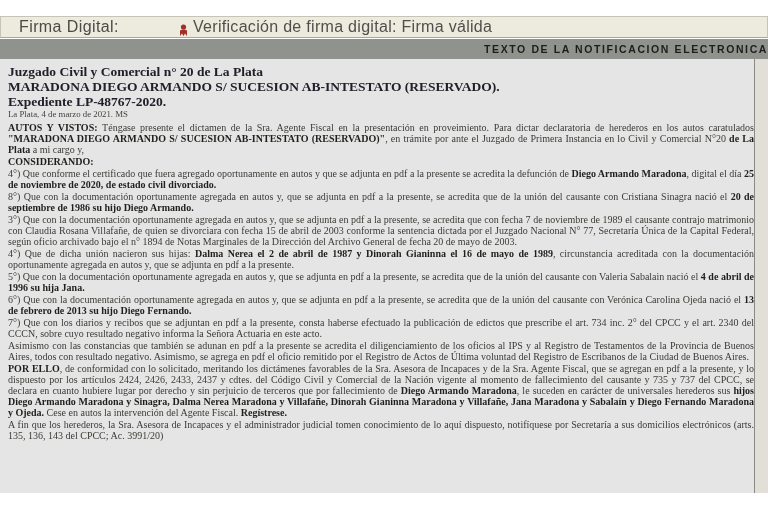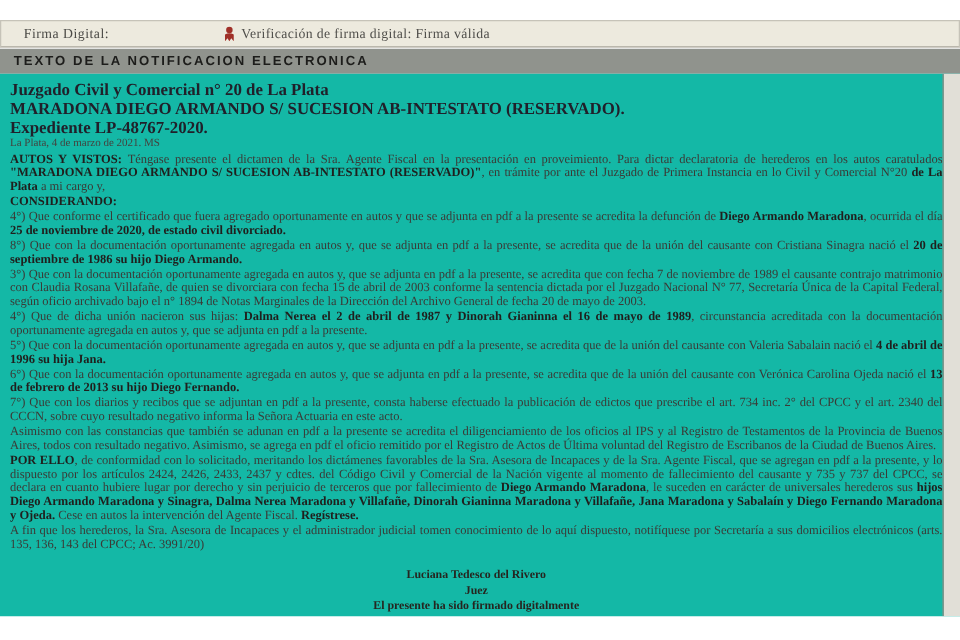--- a/index.html
+++ b/index.html
@@ -4,36 +4,36 @@
 <style>
   html,body{margin:0;padding:0;background:#fff;}
   .screen{
     position:relative;width:768px;height:512px;background:#ffffff;overflow:hidden;
     font-family:"Liberation Sans",sans-serif;
   }
   
   .firma-bar{
     position:absolute;top:16px;left:0;width:766px;height:20px;
     background:#edeade;border:1px solid #c6c3b8;border-bottom-color:#a9a69c;
-    display:flex;align-items:center;font-size:11px;color:#4b4a46;font-family:Liberation Serif, serif;
+    display:flex;align-items:center;font-size:16px;color:#4b4a46;
   }
   .firma-label{padding-left:18px;width:160px;letter-spacing:.4px;}
-  .verif-group{display:flex;align-items:center;gap:5px;}
+  .verif-group{display:flex;align-items:flex-end;gap:5px;}
   .seal-icon{width:9px;height:12px;display:inline-block;}
   .verif-text{color:#504f4b;letter-spacing:.3px;}
   
   .banner{
     position:absolute;top:39px;left:0;width:768px;height:20px;
     background:#90938d;color:#1d1d1b;font-weight:bold;font-size:10.5px;
-    letter-spacing:1.6px;line-height:20px;padding-left:11px;box-sizing:border-box;
+    letter-spacing:1.6px;line-height:20px;padding-left:11px;box-sizing:border-box;text-align:right;
   }
   
   .doc{
     position:absolute;top:59px;left:0;width:768px;height:434px;
-    background:#14b8a6;box-sizing:border-box;
+    background:#e5e5e5;box-sizing:border-box;
     padding:5px 14px 0 8px;overflow:hidden;
     font-family:"Liberation Serif",serif;color:#3b3a36;
   }
   .doc-edge{position:absolute;top:0;left:754px;width:1px;height:434px;background:#8b8b83;}
   .doc-margin-right{position:absolute;top:0;left:755px;width:13px;height:434px;background:#e1dfd7;}
   .doc-title{font-weight:bold;font-size:13.5px;line-height:15px;color:#20202a;}
   .dateline{font-size:8.8px;margin-top:0;margin-bottom:3px;color:#44433f;}
   .para{
     margin:0 0 1px 0;font-size:10px;line-height:11px;text-align:justify;
     color:#3b3a36;
@@ -67,35 +67,30 @@
   <div class="doc">
     <div class="doc-title">Juzgado Civil y Comercial n° 20 de La Plata</div>
     <div class="doc-title">MARADONA DIEGO ARMANDO S/ SUCESION AB-INTESTATO (RESERVADO).</div>
     <div class="doc-title">Expediente LP-48767-2020.</div>
 
     <div class="dateline">La Plata, 4 de marzo de 2021. MS</div>
 
     <div>
         <p class="para"><span class="b">AUTOS Y VISTOS: </span><span>Téngase presente el dictamen de la Sra. Agente Fiscal en la presentación en proveimiento. Para dictar declaratoria de herederos en los autos caratulados </span><span class="b">"MARADONA DIEGO ARMANDO S/ SUCESION AB-INTESTATO (RESERVADO)"</span><span>, en trámite por ante el Juzgado de Primera Instancia en lo Civil y Comercial N°20 </span><span class="b">de La Plata</span><span> a mi cargo y,</span></p>
         <p class="para"><span class="b">CONSIDERANDO:</span></p>
-        <p class="para"><span>4°) Que conforme el certificado que fuera agregado oportunamente en autos y que se adjunta en pdf a la presente se acredita la defunción de </span><span class="b">Diego Armando Maradona</span><span>, ocurrida el día </span><span class="b">25 de noviembre de 2020, de estado civil divorciado.</span></p>
+        <p class="para"><span>4°) Que conforme el certificado que fuera agregado oportunamente en autos y que se adjunta en pdf a la presente se acredita la defunción de </span><span class="b">Diego Armando Maradona</span><span>, digital el día </span><span class="b">25 de noviembre de 2020, de estado civil divorciado.</span></p>
         <p class="para"><span>8°) Que con la documentación oportunamente agregada en autos y, que se adjunta en pdf a la presente, se acredita que de la unión del causante con Cristiana Sinagra nació el </span><span class="b">20 de septiembre de 1986 su hijo Diego Armando.</span></p>
         <p class="para"><span>3°) Que con la documentación oportunamente agregada en autos y, que se adjunta en pdf a la presente, se acredita que con fecha 7 de noviembre de 1989 el causante contrajo matrimonio con Claudia Rosana Villafañe, de quien se divorciara con fecha 15 de abril de 2003 conforme la sentencia dictada por el Juzgado Nacional N° 77, Secretaría Única de la Capital Federal, según oficio archivado bajo el n° 1894 de Notas Marginales de la Dirección del Archivo General de fecha 20 de mayo de 2003.</span></p>
         <p class="para"><span>4°) Que de dicha unión nacieron sus hijas: </span><span class="b">Dalma Nerea el 2 de abril de 1987 y Dinorah Gianinna el 16 de mayo de 1989</span><span>, circunstancia acreditada con la documentación oportunamente agregada en autos y, que se adjunta en pdf a la presente.</span></p>
         <p class="para"><span>5°) Que con la documentación oportunamente agregada en autos y, que se adjunta en pdf a la presente, se acredita que de la unión del causante con Valeria Sabalain nació el </span><span class="b">4 de abril de 1996 su hija Jana.</span></p>
         <p class="para"><span>6°) Que con la documentación oportunamente agregada en autos y, que se adjunta en pdf a la presente, se acredita que de la unión del causante con Verónica Carolina Ojeda nació el </span><span class="b">13 de febrero de 2013 su hijo Diego Fernando.</span></p>
         <p class="para"><span>7°) Que con los diarios y recibos que se adjuntan en pdf a la presente, consta haberse efectuado la publicación de edictos que prescribe el art. 734 inc. 2° del CPCC y el art. 2340 del CCCN, sobre cuyo resultado negativo informa la Señora Actuaria en este acto.</span></p>
         <p class="para"><span>Asimismo con las constancias que también se adunan en pdf a la presente se acredita el diligenciamiento de los oficios al IPS y al Registro de Testamentos de la Provincia de Buenos Aires, todos con resultado negativo. Asimismo, se agrega en pdf el oficio remitido por el Registro de Actos de Última voluntad del Registro de Escribanos de la Ciudad de Buenos Aires.</span></p>
         <p class="para"><span class="b">POR ELLO</span><span>, de conformidad con lo solicitado, meritando los dictámenes favorables de la Sra. Asesora de Incapaces y de la Sra. Agente Fiscal, que se agregan en pdf a la presente, y lo dispuesto por los artículos 2424, 2426, 2433, 2437 y cdtes. del Código Civil y Comercial de la Nación vigente al momento de fallecimiento del causante y 735 y 737 del CPCC, se declara en cuanto hubiere lugar por derecho y sin perjuicio de terceros que por fallecimiento de </span><span class="b">Diego Armando Maradona</span><span>, le suceden en carácter de universales herederos sus </span><span class="b">hijos Diego Armando Maradona y Sinagra, Dalma Nerea Maradona y Villafañe, Dinorah Gianinna Maradona y Villafañe, Jana Maradona y Sabalaín y Diego Fernando Maradona y Ojeda.</span><span> Cese en autos la intervención del Agente Fiscal. </span><span class="b">Regístrese.</span></p>
         <p class="para"><span>A fin que los herederos, la Sra. Asesora de Incapaces y el administrador judicial tomen conocimiento de lo aquí dispuesto, notifíquese por Secretaría a sus domicilios electrónicos (arts. 135, 136, 143 del CPCC; Ac. 3991/20)</span></p>
       </div>
 
-    <div class="signature">
-      <div>Luciana Tedesco del Rivero</div>
-      <div>Juez</div>
-      <div>El presente ha sido firmado digitalmente</div>
-    </div>
 
     <div class="doc-margin-right"></div>
     <div class="doc-edge"></div>
   </div>
 
 </div>
 
 </body></html>

